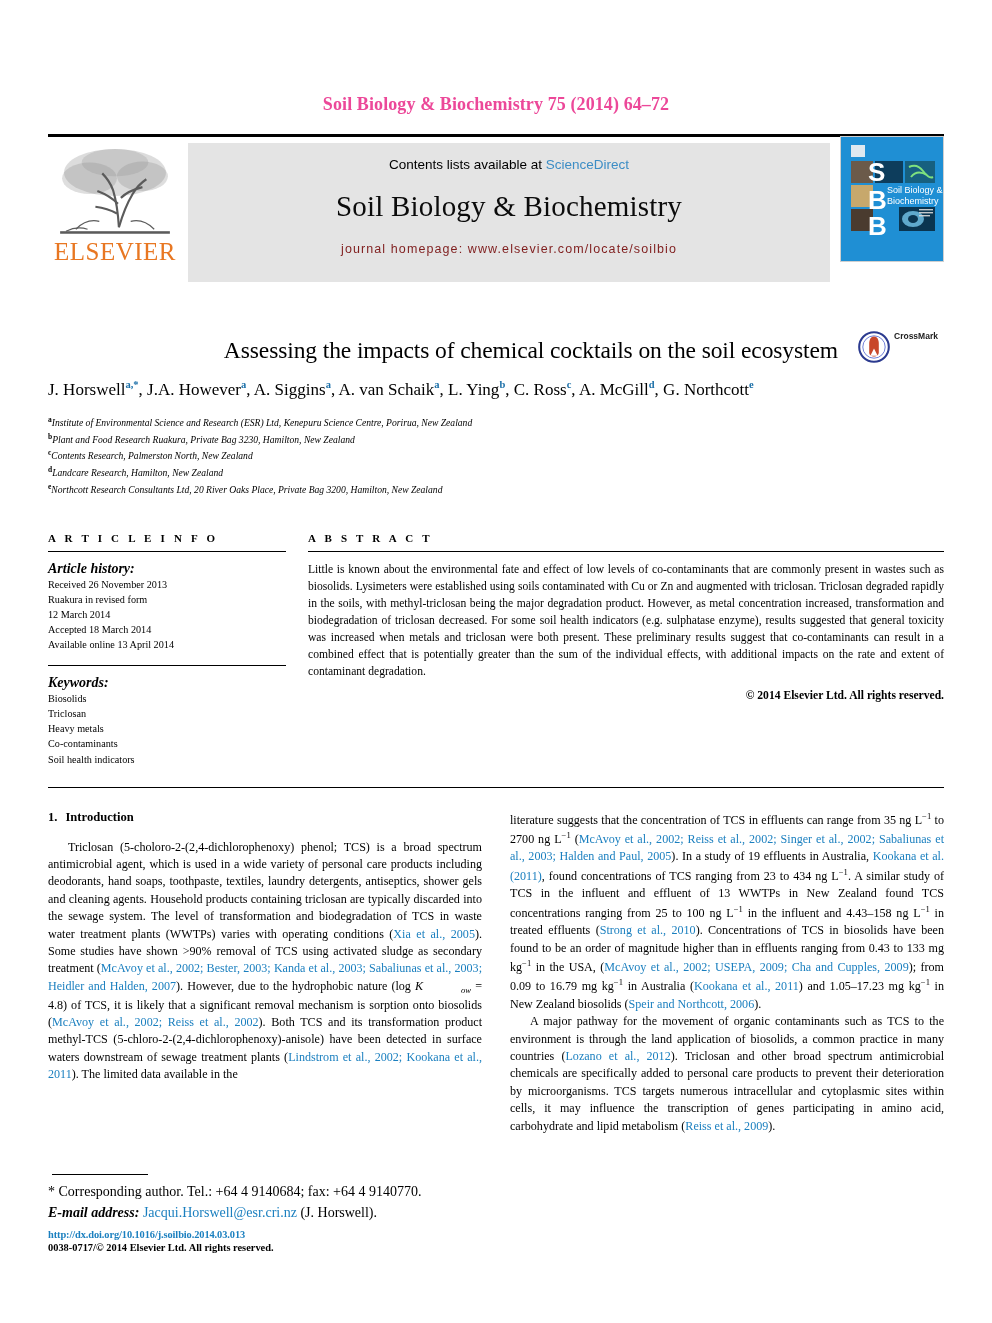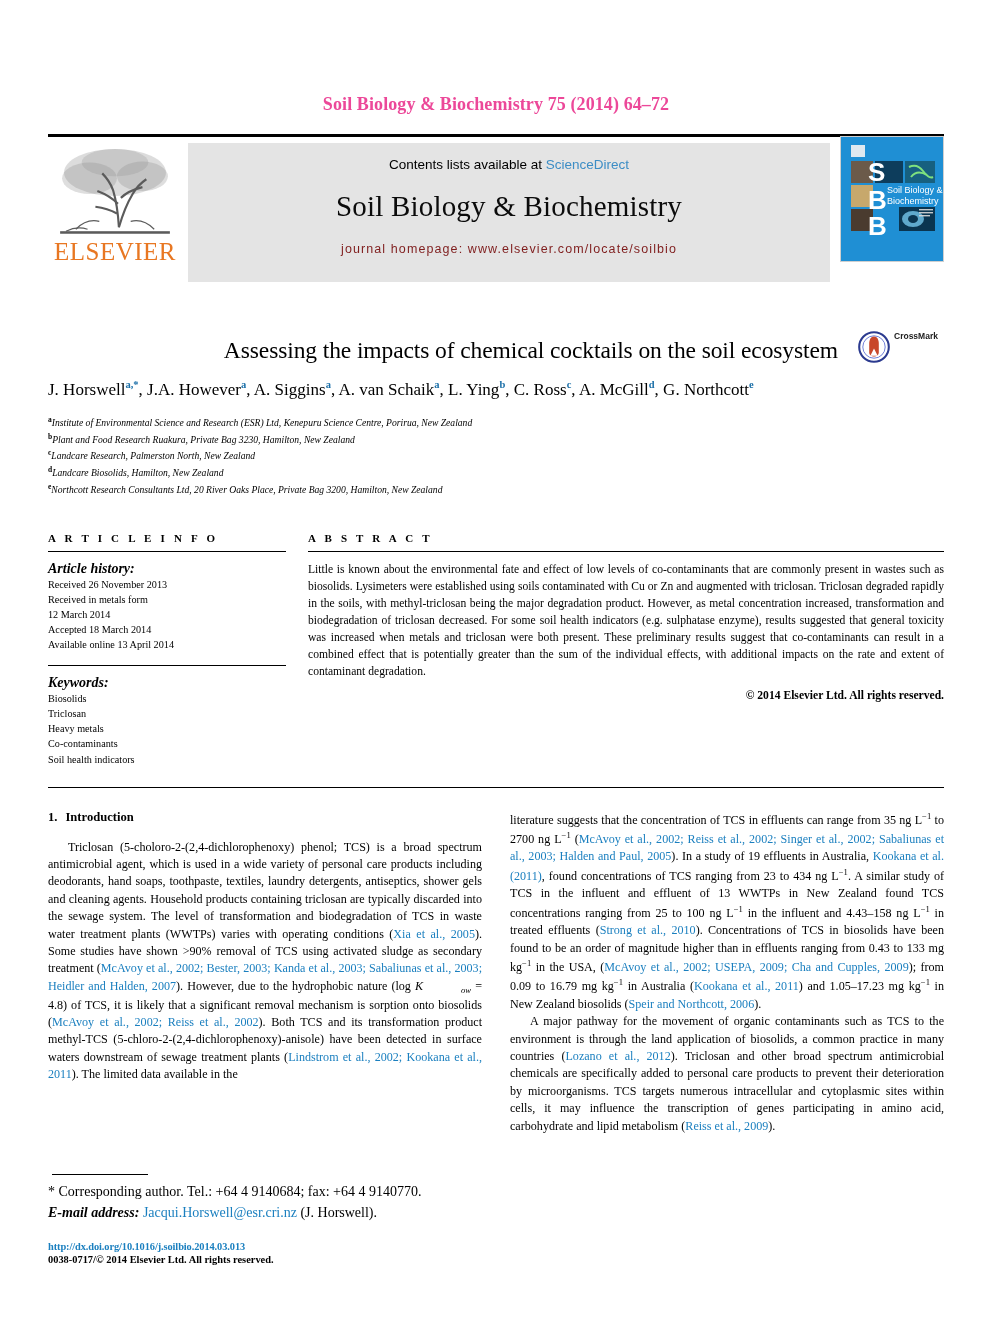--- a/index.html
+++ b/index.html
@@ -113,21 +113,21 @@
   sub.sm { font-size: 8.6px; vertical-align: sub; margin-left: 38px; }
   .ital { font-style: italic; }
 
   
   .footnote { position: absolute; left: 48px; bottom: 100px; width: 434px; }
   .fn-rule { border: 0; border-top: 1px solid #000; width: 96px; margin: 0 0 6px 4px; }
   .fn-line { font-size: 14px; line-height: 1.5; padding-left: 6px; text-indent: -6px; }
   .fn-line .ital { font-style: italic; font-weight: bold; }
 
   
-  .pagefoot { position: absolute; left: 48px; bottom: 58px; width: 500px; }
+  .pagefoot { position: absolute; left: 48px; bottom: 70px; width: 500px; }
   .doi { color: #1A7FBF; font-size: 10.4px; font-weight: bold; letter-spacing: -0.1px; }
   .issn { font-size: 10.4px; font-weight: bold; margin-top: 2px; }
 </style>
 </head>
 <body>
 
 <div class="page">
 
   <div class="runninghead">Soil Biology &amp; Biochemistry 75 (2014) 64–72</div>
 
@@ -212,34 +212,34 @@
         </svg>
         <span class="cm-text">CrossMark</span>
       </div>
     </div>
 
     <div class="art-title">Assessing the impacts of chemical cocktails on the soil ecosystem</div>
     <div class="authors"><span>J. Horswell</span><sup>a,*</sup>, <span>J.A. However</span><sup>a</sup>, <span>A. Siggins</span><sup>a</sup>, <span>A. van Schaik</span><sup>a</sup>, <span>L. Ying</span><sup>b</sup>, <span>C. Ross</span><sup>c</sup>, <span>A. McGill</span><sup>d</sup>, <span>G. Northcott</span><sup>e</sup></div>
     <div class="affils">
         <div><sup>a</sup><span>Institute of Environmental Science and Research (ESR) Ltd, Kenepuru Science Centre, Porirua, New Zealand</span></div>
         <div><sup>b</sup><span>Plant and Food Research Ruakura, Private Bag 3230, Hamilton, New Zealand</span></div>
-        <div><sup>c</sup><span>Landcare Research, Palmerston North, New Zealand</span></div>
-        <div><sup>d</sup><span>Landcare Biosolids, Hamilton, New Zealand</span></div>
+        <div><sup>c</sup><span>Contents Research, Palmerston North, New Zealand</span></div>
+        <div><sup>d</sup><span>Landcare Research, Hamilton, New Zealand</span></div>
         <div><sup>e</sup><span>Northcott Research Consultants Ltd, 20 River Oaks Place, Private Bag 3200, Hamilton, New Zealand</span></div>
       </div>
   </div>
 
   <div class="infoblock">
     <div class="info-col">
       <div class="sechead">A R T I C L E   I N F O</div>
       <hr class="hr-thick">
       <div class="it-lab">Article history:</div>
       <div class="info-line">
           <div>Received 26 November 2013</div>
-          <div>Received in metals form</div>
+          <div>Ruakura in revised form</div>
           <div>12 March 2014</div>
           <div>Accepted 18 March 2014</div>
           <div>Available online 13 April 2014</div>
         </div>
       <hr class="hr-thin">
       <div class="it-lab">Keywords:</div>
       <div class="kw-line">
           <div>Biosolids</div>
           <div>Triclosan</div>
           <div>Heavy metals</div>

